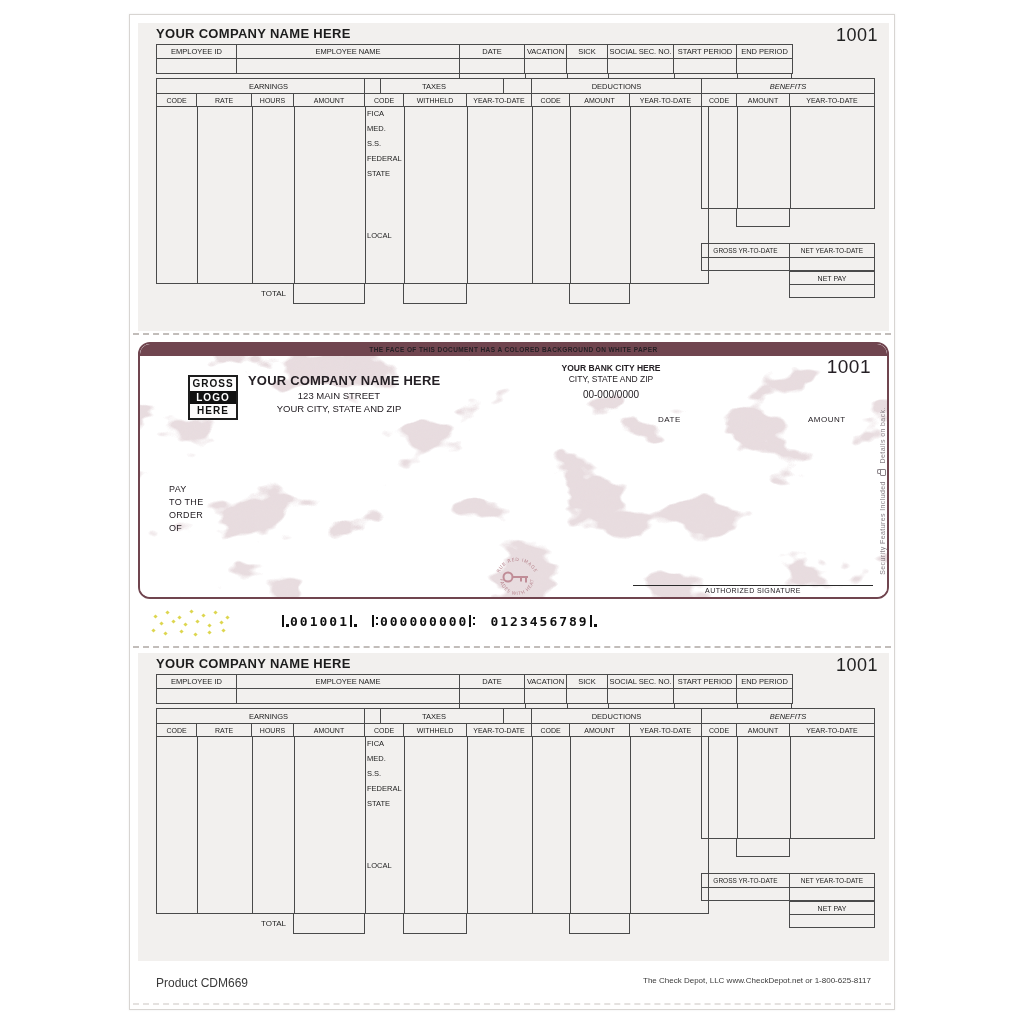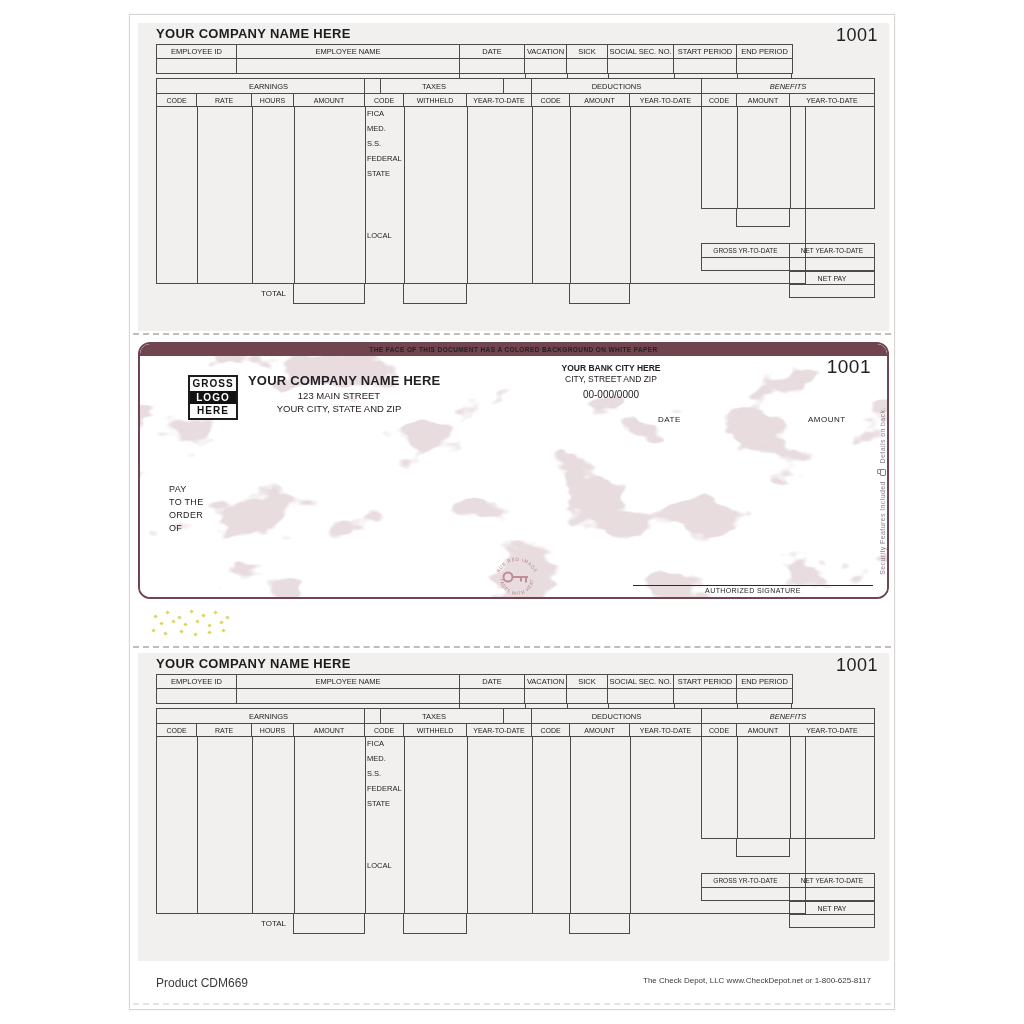--- a/index.html
+++ b/index.html
@@ -50,21 +50,21 @@
   .sec.s1{left:18px;width:225px;} .sec.s2{left:226px;width:140px;}
   .sec.s3{left:393px;width:171px;} .sec.s4{left:563px;width:174px;font-style:italic;}
 
   .ch{top:70px;height:14px;line-height:13px;}
   .ch.c1{left:18px;width:41px;}  .ch.c2{left:58px;width:56px;}  .ch.c3{left:113px;width:43px;}
   .ch.c4{left:155px;width:72px;} .ch.c5{left:226px;width:40px;} .ch.c6{left:265px;width:64px;}
   .ch.c7{left:328px;width:66px;} .ch.c8{left:393px;width:39px;} .ch.c9{left:431px;width:61px;}
   .ch.c10{left:491px;width:73px;}.ch.c11{left:563px;width:36px;}.ch.c12{left:598px;width:54px;}
   .ch.c13{left:651px;width:86px;}
 
-  .body-box{position:absolute;left:18px;top:83px;width:650px;height:178px;
+  .body-box{position:absolute;left:18px;top:83px;width:553px;height:178px;
             border:1px solid var(--ln);border-top:none;text-align:center;}
   .ben-box{position:absolute;left:563px;top:83px;width:174px;height:103px;
            border:1px solid var(--ln);border-top:none;}
   .ben-amt-ext{position:absolute;left:598px;top:185px;width:54px;height:19px;
                border:1px solid var(--ln);border-top:none;}
   .tax-label{position:absolute;left:210px;font-size:7.5px;color:var(--txt);white-space:nowrap;}
 
   .gnh{top:220px;height:15px;line-height:14px;font-size:6.5px;}
   .gnh.g1{left:563px;width:89px;} .gnh.g2{left:651px;width:86px;}
   .gnv{top:234px;height:14px;border-top:none;}
@@ -254,21 +254,21 @@
       </div>
 
       <div class="lay co-block">
         <div class="co-name">YOUR COMPANY NAME HERE</div>
         <div class="co-line">123 MAIN STREET</div>
         <div class="co-line">YOUR CITY, STATE AND ZIP</div>
       </div>
 
       <div class="lay bank-block">
         <div class="bank-name">YOUR BANK CITY HERE</div>
-        <div class="bank-line">CITY, STREET AND ZIP</div>
+        <div class="bank-line">CITY, STATE AND ZIP</div>
         <div class="bank-fraction">00-000/0000</div>
       </div>
 
       <div class="lay date-label">DATE</div>
       <div class="lay amount-label">AMOUNT</div>
 
       <div class="lay pay-block">
         <div>PAY</div>
         <div>TO THE</div>
         <div>ORDER</div>
@@ -317,20 +317,32 @@
         <span class="dot" style="left:58px;top:15px"></span>
       <span class="dot" style="left:70px;top:12px"></span>
         <span class="dot" style="left:2px;top:20px"></span>
       <span class="dot" style="left:14px;top:23px"></span>
         <span class="dot" style="left:30px;top:21px"></span>
       <span class="dot" style="left:44px;top:24px"></span>
         <span class="dot" style="left:58px;top:22px"></span>
       <span class="dot" style="left:72px;top:20px"></span>
     </div>
 
+    <div class="micr">
+      <span class="m-sym onus"></span>
+        <span>001001</span>
+        <span class="m-sym onus"></span>
+        <span class="m-gap"></span>
+        <span class="m-sym transit"></span>
+        <span>000000000</span>
+        <span class="m-sym transit"></span>
+        <span class="m-gap"></span>
+        <span>0123456789</span>
+        <span class="m-sym onus"></span>
+    </div>
 
     <div class="perf p2"></div>
     <div class="stub-slot bottom">
   <div class="stub">
     <div class="s-company">YOUR COMPANY NAME HERE</div>
     <div class="s-checknum">1001</div>
 
     <div class="emp-table">
       <div class="ec">EMPLOYEE ID</div>
       <div class="ec">EMPLOYEE NAME</div>

